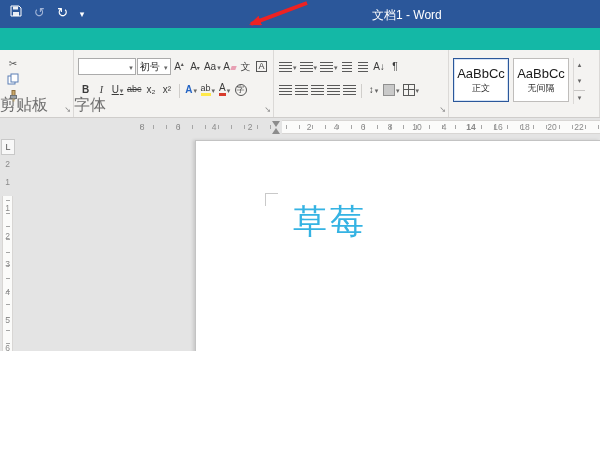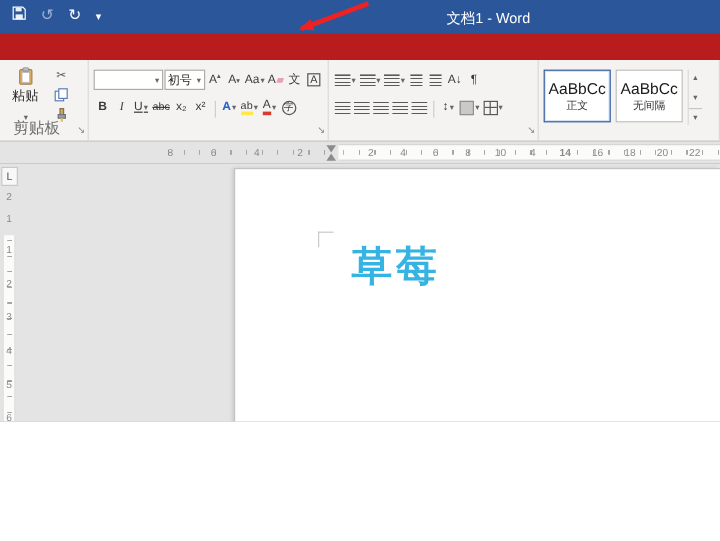--- a/index.html
+++ b/index.html
@@ -1,18 +1,18 @@
 <!DOCTYPE html>
 <html><head>
 <meta charset="utf-8">
 <style>
   * { box-sizing: border-box; }
   html,body { margin:0; padding:0; }
   body { font-family:"Liberation Sans","DejaVu Sans",sans-serif; }
-  .app { position:relative; width:600px; height:351px; overflow:hidden; background:#b91c1c; }
+  .app { position:relative; width:600px; height:351px; overflow:hidden; background:#14b8a6; }
 
   
   .titlebar { position:absolute; top:0; left:0; right:0; height:28px; background:#2B579A; color:#fff; }
   .qat { display:flex; align-items:center; gap:12px; padding:5px 0 0 10px; }
   .qat button { background:none; border:none; padding:0; color:#fff; font-size:13px; line-height:1; font-family:inherit; cursor:default; }
   .qat .dim { color:#9FB3D6; }
   .g-undo::after { content:"↺"; }
   .g-redo::after { content:"↻"; }
   .g-dd::after { content:"▾"; font-size:9px; }
   .title-text { position:absolute; left:372px; top:7px; font-size:12px; }
@@ -21,21 +21,21 @@
   .tabrow { position:absolute; top:28px; left:0; right:0; height:22px; background:#fff; display:flex; align-items:stretch; font-size:12px; color:#333; }
   .tab { padding:0 5px; display:flex; align-items:center; cursor:default; }
   .tab-file { background:#2B579A; color:#fff; padding:0 12px; }
   .tab.active { color:#2B579A; box-shadow:inset 1px 0 #E3E1DF, inset -1px 0 #E3E1DF; background:#F4F3F1; }
   .tab.annotated { outline:2px solid #EE2222; outline-offset:-2px; }
   .tellme { display:flex; align-items:center; gap:5px; margin-left:34px; color:#4a4a4a; font-size:12px; }
 
   
   .ribbon { position:absolute; top:50px; left:0; right:0; height:68px; background:#F4F3F1; border-bottom:1px solid #CFCDCB; display:flex; }
   .group { position:relative; border-right:1px solid #DBD9D7; height:100%; padding:6px 4px 14px; }
-  .group-label { position:absolute; bottom:1px; left:0; right:12px; text-align:center; font-size:13px; color:#6E6E6E; }
+  .group-label { position:absolute; bottom:1px; left:0; right:12px; text-align:left; font-size:16px; color:#6E6E6E; }
   .launcher { position:absolute; right:2px; bottom:1px; }
   .launcher::after { content:"↘"; font-size:8px; color:#888; }
   .g-clip { width:74px; }
   .g-font { width:200px; }
   .g-para { width:175px; }
   .g-styles { flex:1; display:flex; gap:4px; padding-right:0; }
   .clip-flex { display:flex; gap:4px; height:100%; }
   .paste-btn { display:flex; flex-direction:column; align-items:center; gap:1px; width:34px; background:none; border:none; padding:0; font-family:inherit; }
   .paste-label { font-size:11px; color:#262626; }
   .dd::after { content:"▾"; font-size:7px; color:#666; margin-left:1px; }
@@ -118,29 +118,20 @@
       <button><span class="g-dd"></span></button>
     </div>
     <div class="title-text">文档1 - Word</div>
   </div>
 
 
   <div class="ribbon">
 
     <div class="group g-clip">
       <div class="clip-flex">
-        <button class="paste-btn">
-          <svg width="15" height="19" viewBox="0 0 15 19">
-            <rect x="1" y="2.5" width="13" height="15.5" rx="1" fill="#D8A85B" stroke="#9C7A43"></rect>
-            <rect x="3.5" y="5.5" width="8" height="10.5" fill="#fff" stroke="#bbb"></rect>
-            <rect x="4.5" y="0.5" width="6" height="3.5" rx="1" fill="#B9BEC4" stroke="#8A8F94"></rect>
-          </svg>
-          <span class="paste-label">粘贴</span>
-          <span class="dd"></span>
-        </button>
         <div class="small-col">
           <button><span class="g-scissors"></span></button>
           <button>
             <svg width="12" height="12" viewBox="0 0 12 12">
               <rect x="1" y="3" width="7" height="8" fill="#fff" stroke="#5B7FB5"></rect>
               <rect x="4" y="1" width="7" height="8" fill="#fff" stroke="#5B7FB5"></rect>
             </svg>
           </button>
           <button>
             <svg width="12" height="12" viewBox="0 0 12 12">
@@ -208,20 +199,21 @@
             <span class="dd"></span>
           </button>
         <button class="ibtn">
             <span class="b-color">A</span>
             <span class="dd"></span>
           </button>
         <button class="ibtn">
             <span class="circle">字</span>
           </button>
       </div>
+      <div class="group-label">字体</div>
       <span class="launcher"></span>
     </div>
 
     <div class="group g-para">
       <div class="row">
         <button class="ibtn">
             <span class="li"></span>
             <span class="dd"></span>
           </button>
         <button class="ibtn">
@@ -331,21 +323,21 @@
     <span class="rvn" style="top:156px;">4</span>
     <span class="rvn" style="top:184px;">5</span>
     <span class="rvn" style="top:212px;">6</span>
     <span class="rvn" style="top:240px;">7</span>
     <span class="rvn" style="top:268px;">8</span>
   </div>
 
   <div class="canvas">
     <div class="page">
       <div class="corner"></div>
-      <div class="doc-text" style="color: rgb(53, 179, 227); font-weight: bold;">草莓</div>
+      <div class="doc-text" style="color: rgb(53, 179, 227);">草莓</div>
     </div>
   </div>
 
   <svg class="arrow" width="80" height="32" viewBox="0 0 80 32">
     <defs>
       <marker id="ah" markerUnits="userSpaceOnUse" markerWidth="16" markerHeight="14" refX="10" refY="5" orient="auto">
         <path d="M0,0 L12,5 L0,10 Z" fill="#EE2222"></path>
       </marker>
     </defs>
     <line x1="72" y1="3" x2="16" y2="24" stroke="#EE2222" stroke-width="4" marker-end="url(#ah)"></line>

